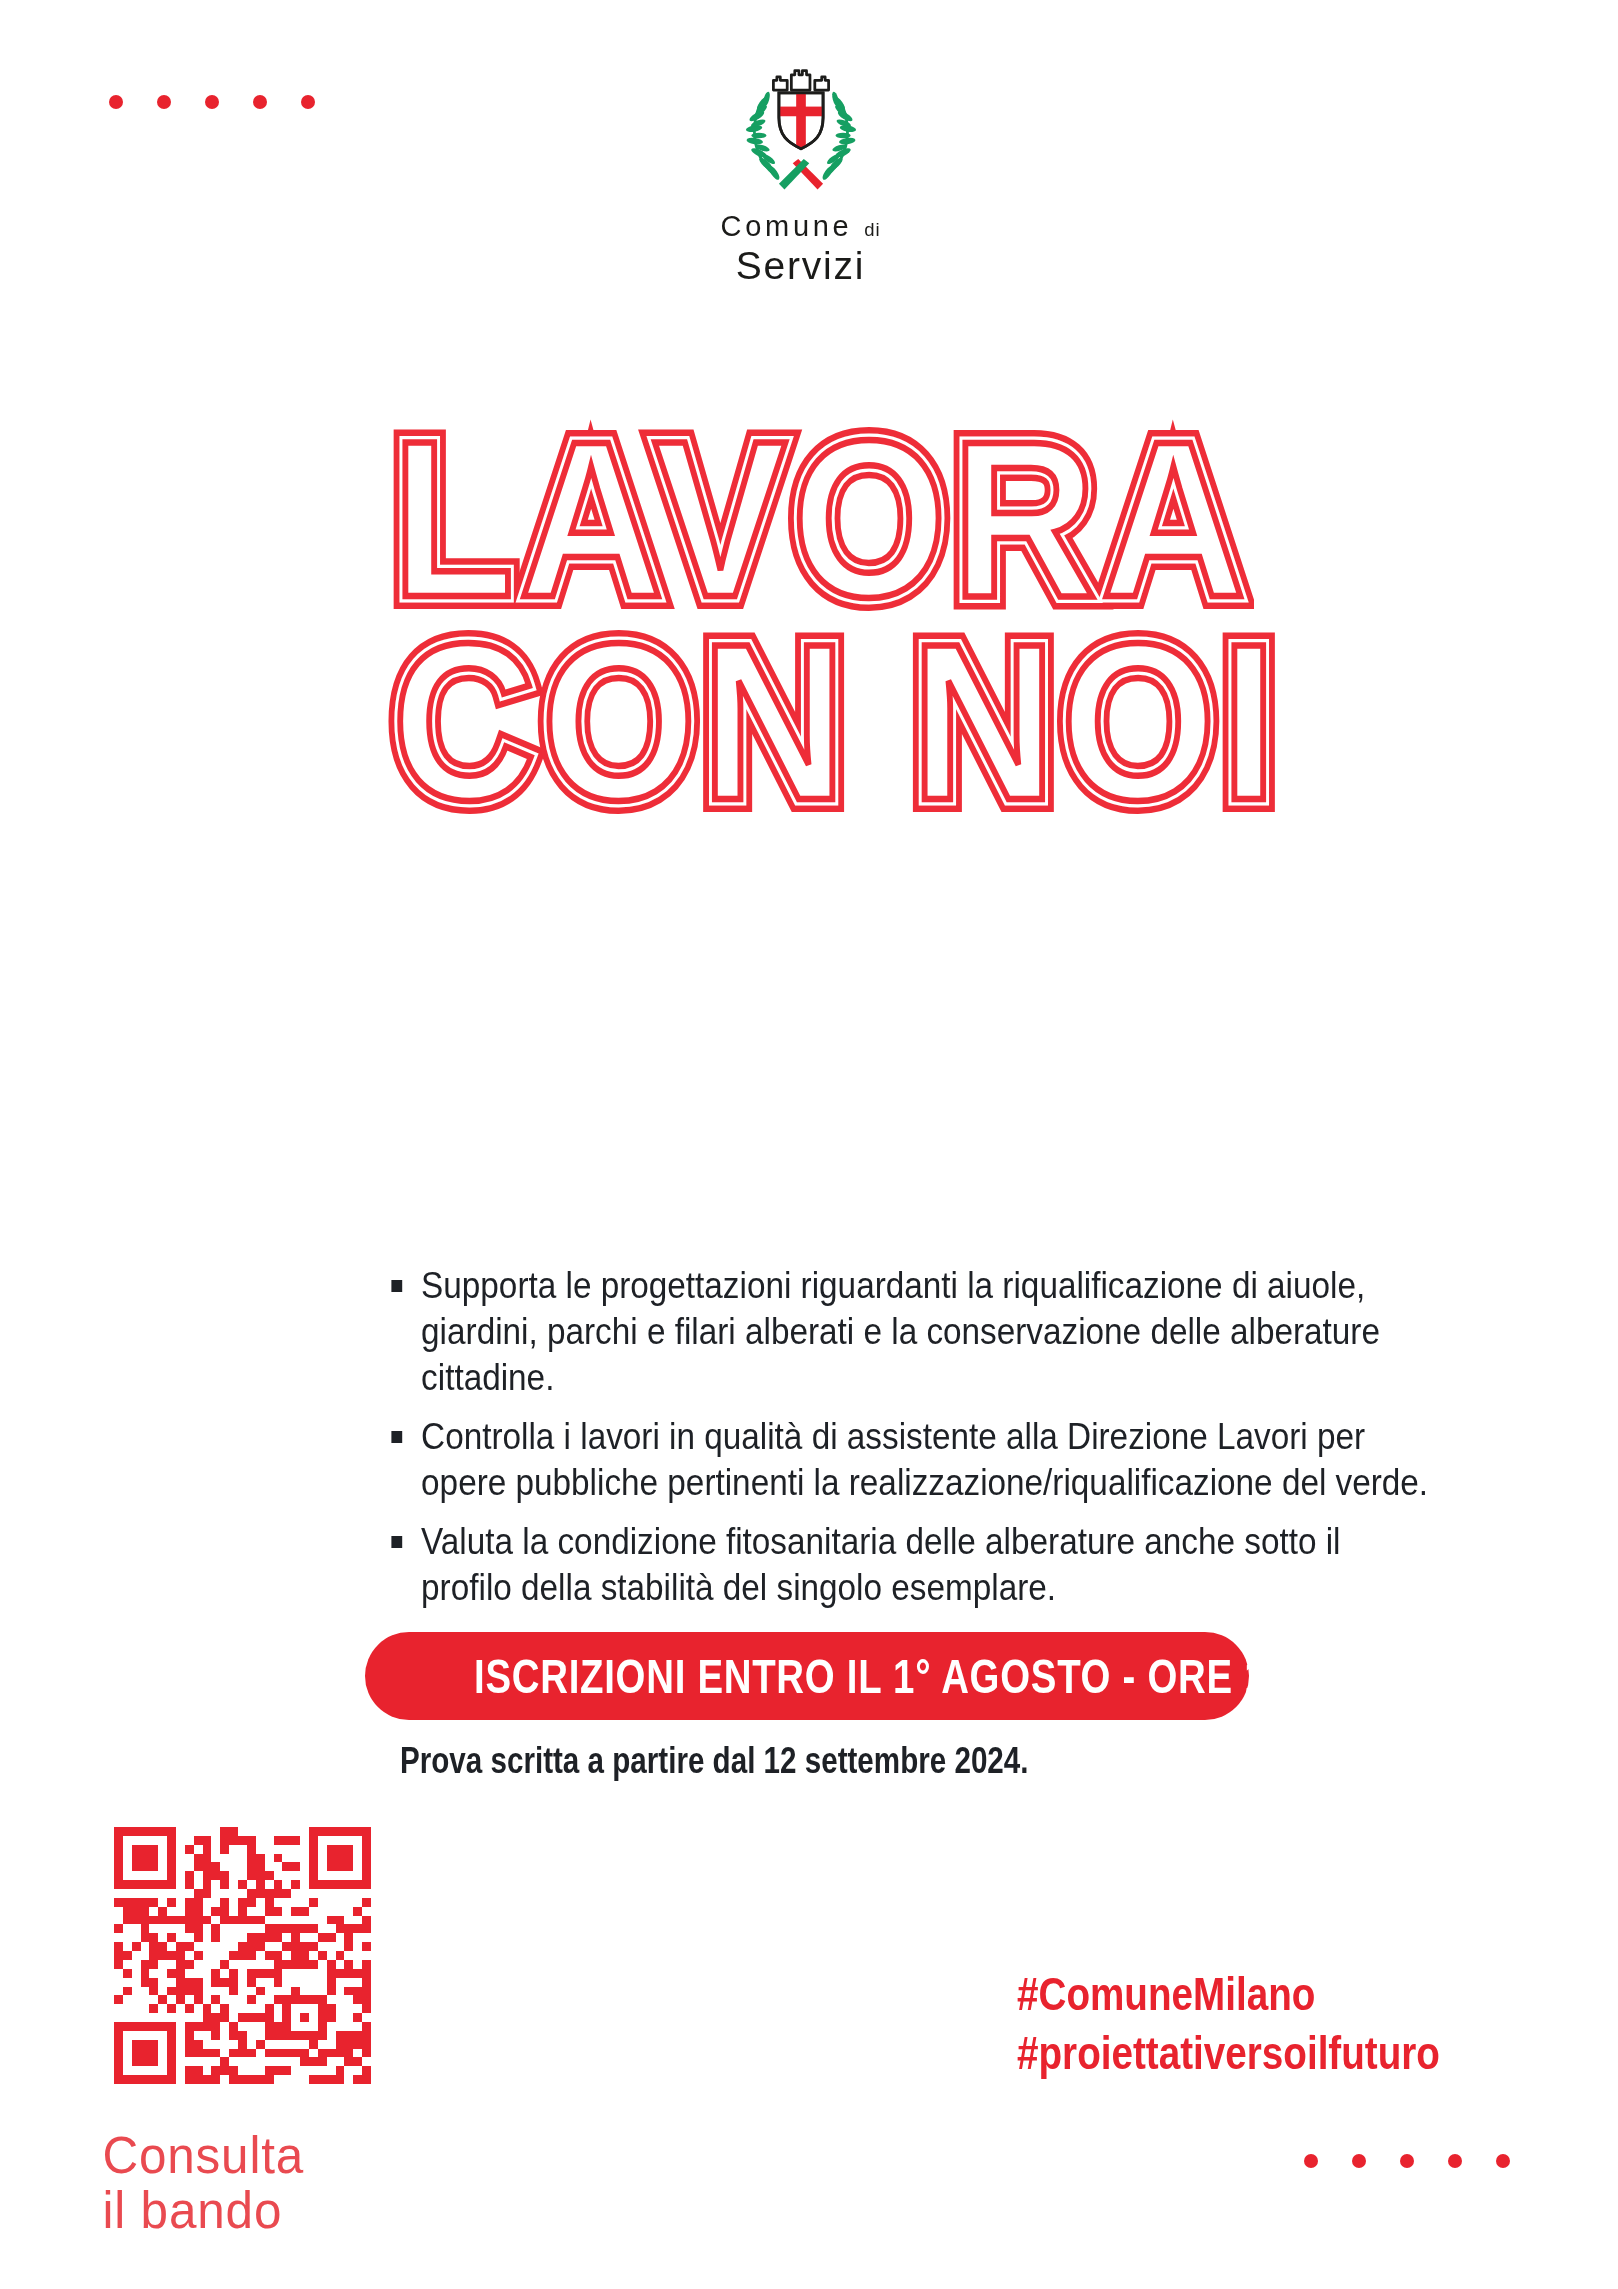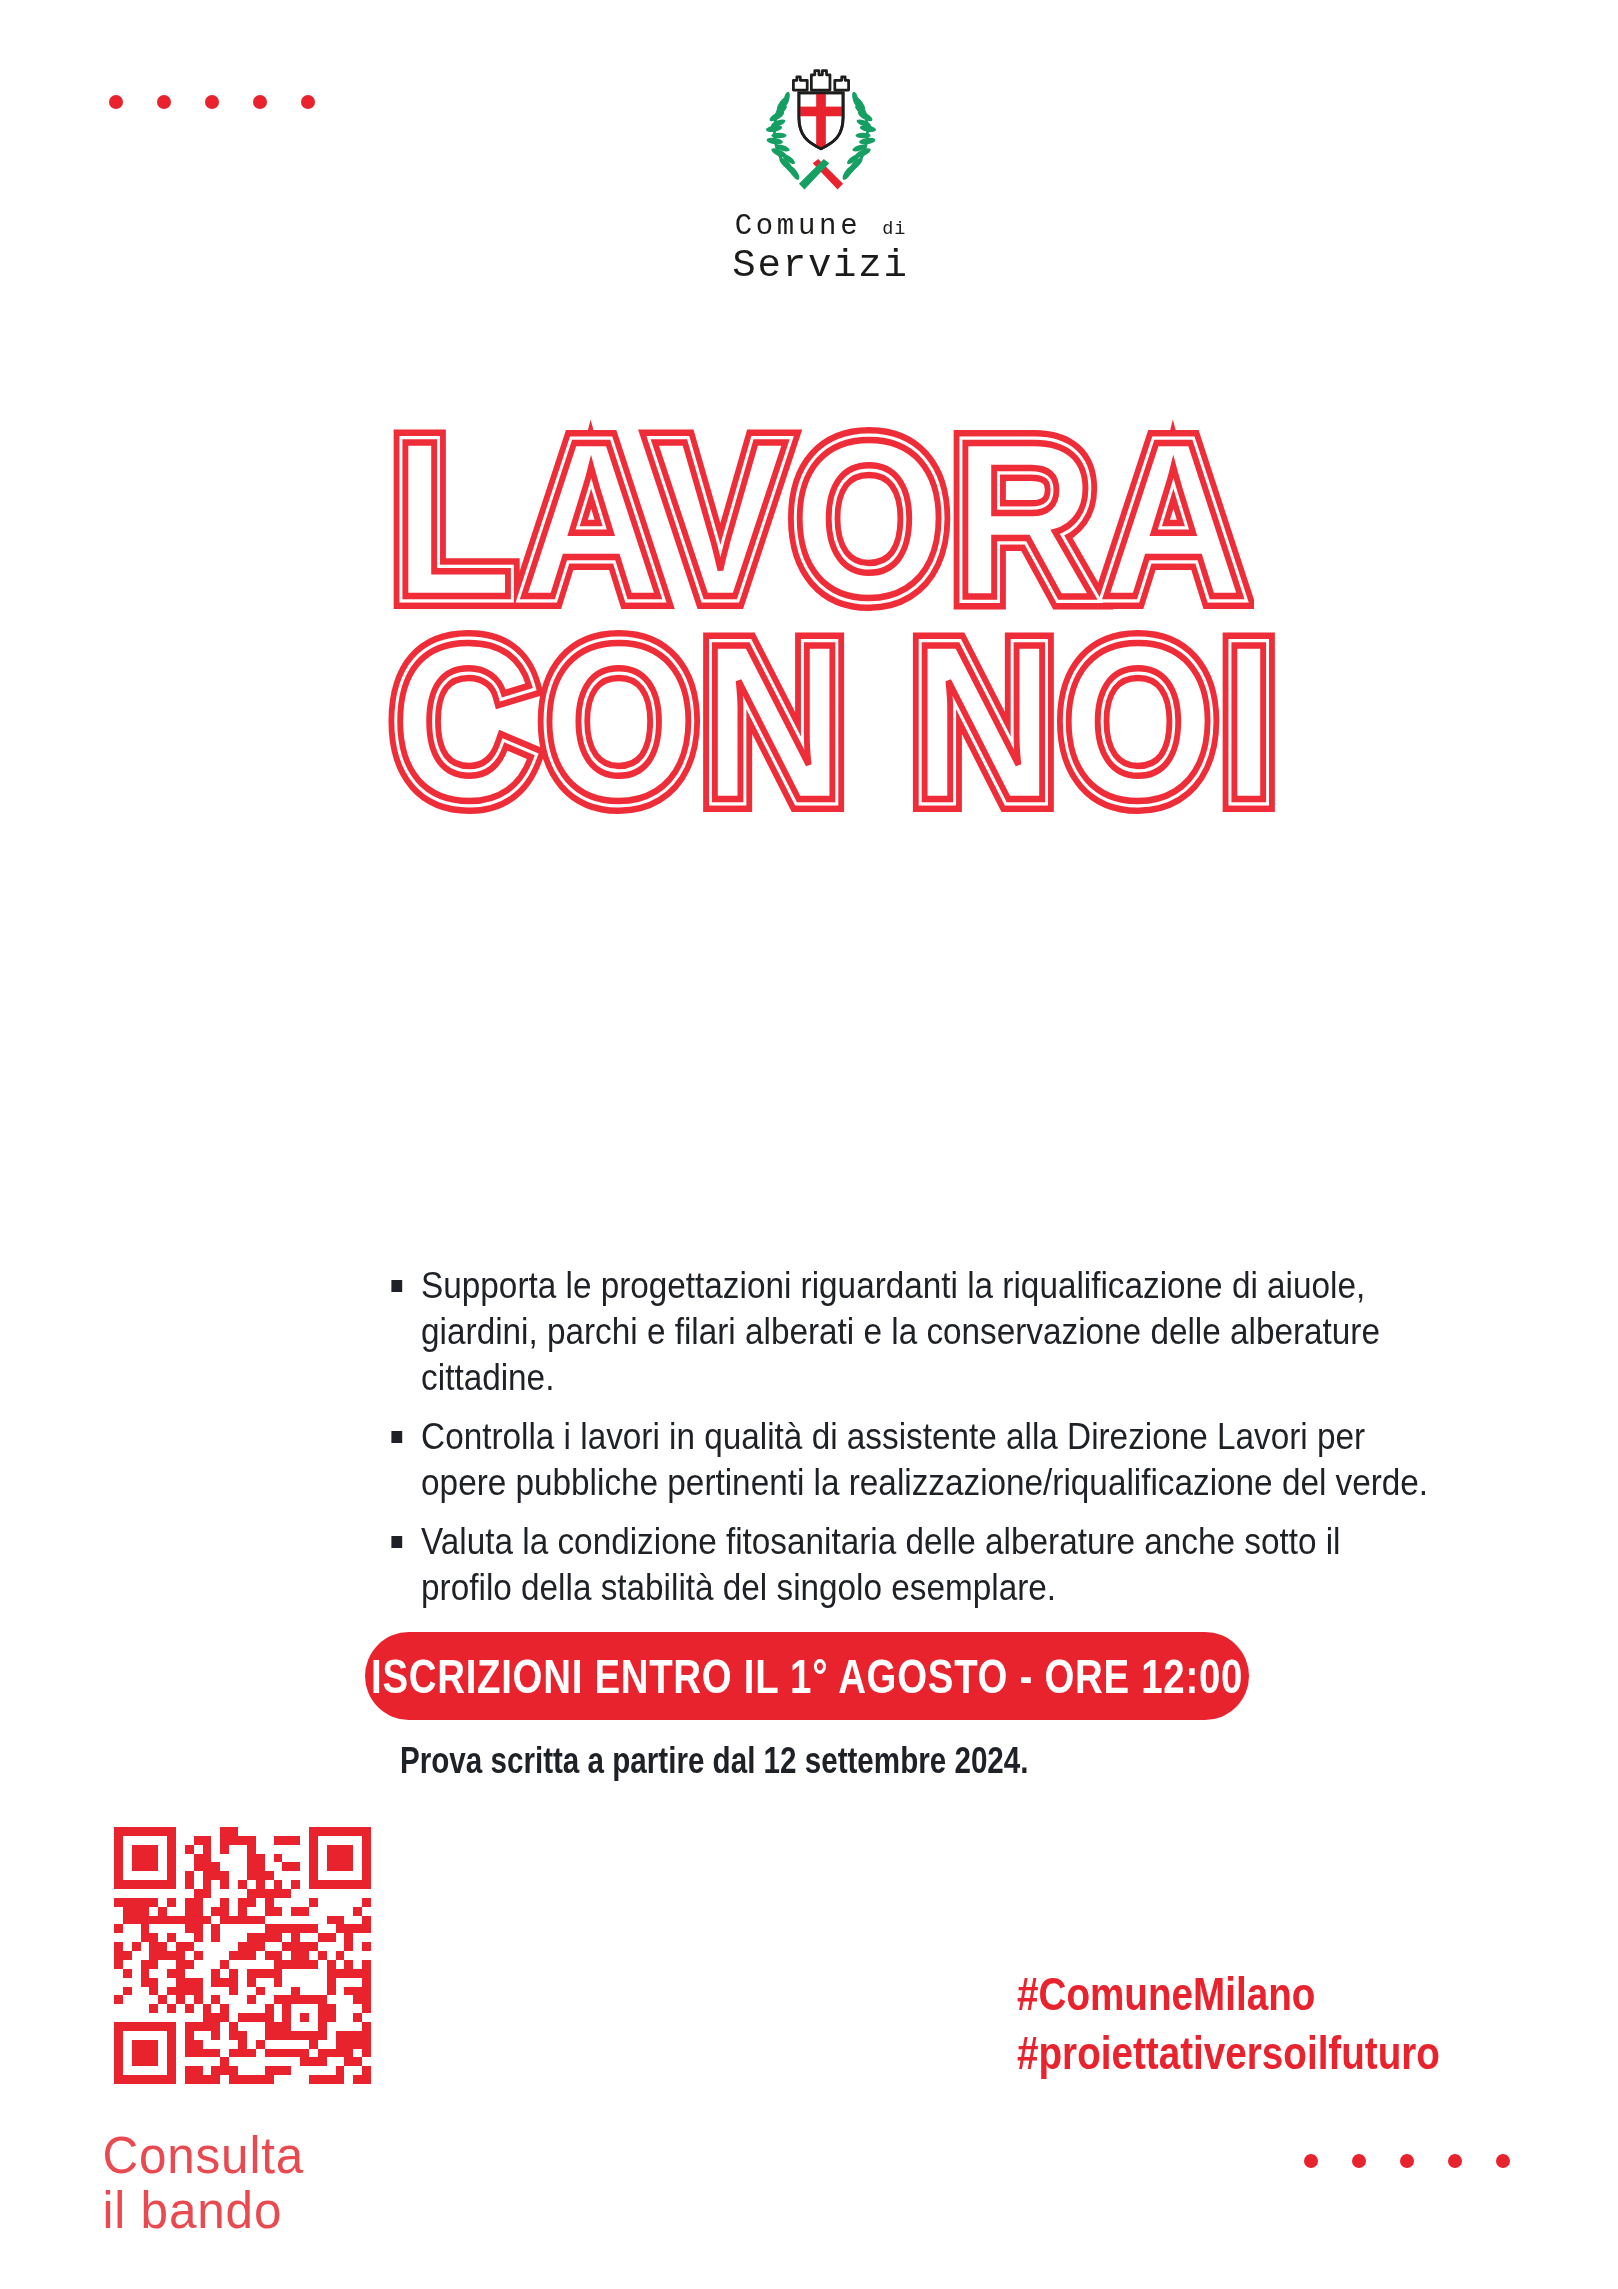--- a/index.html
+++ b/index.html
@@ -14,21 +14,21 @@
   body{font-family:"Liberation Sans",sans-serif;}
   .poster{position:relative;width:1619px;height:2290px;background:#fff;margin:0 auto;overflow:hidden;}
 
   
   .dots{position:absolute;display:flex;gap:34px;}
   .dots-top{left:109px;top:95px;}
   .dots-bottom{left:1304px;top:2154px;}
   .dot{width:14px;height:14px;border-radius:50%;background:var(--red);}
 
   
-  .logo{position:absolute;left:682px;top:61px;width:277px;text-align:center;color:#1b1b19;font-family:Liberation Mono, monospace;}
+  .logo{position:absolute;left:662px;top:61px;width:277px;text-align:center;color:#1b1b19;font-family:Liberation Sans, sans-serif;}
   .crest{display:block;margin:0 auto;}
   .logo-line1{font-size:29px;letter-spacing:3.7px;margin-top:3.7px;}
   .logo-line1 .di{font-size:18.5px;letter-spacing:0.9px;}
   .logo-line2{font-size:39px;letter-spacing:1.8px;margin-top:1.8px;}
 
   
   .title-line{position:absolute;left:392px;height:222px;font-weight:bold;font-size:222px;line-height:222px;letter-spacing:5.5px;white-space:nowrap;transform:scaleX(0.9);transform-origin:0 0;}
   #title-line-1{top:408px;}
   #title-line-2{top:611px;}
   .title-line span{position:absolute;left:0;top:0;}
@@ -48,21 +48,21 @@
   .intro-2{font-size:78px;font-weight:700;margin-bottom:20px;}
   .intro-3{font-size:92px;font-weight:700;letter-spacing:0.9px;margin-bottom:11px;}
   .intro-4{font-size:92px;font-weight:700;letter-spacing:0.9px;}
 
   
   .bullets{position:absolute;left:386px;top:1263px;list-style:none;color:var(--ink);}
   .bullets li{position:relative;padding-left:39px;font-size:37px;line-height:46px;font-weight:400;white-space:pre-line;margin-bottom:13px;transform:scaleX(0.9);transform-origin:0 0;}
   .bullets li::before{content:"";position:absolute;left:5.5px;top:16.6px;width:12px;height:12px;background:var(--ink);}
 
   
-  .pill{position:absolute;left:365px;top:1632px;width:884px;height:88px;border-radius:44px;background:var(--red);display:flex;align-items:center;justify-content:center;}
+  .pill{position:absolute;left:365px;top:1632px;width:884px;height:88px;border-radius:44px;background:var(--red);display:flex;align-items:center;}
   .pill span{color:#fff;font-weight:700;font-size:48px;letter-spacing:0.9px;white-space:nowrap;transform:scaleX(0.8);}
 
   
   .prova{position:absolute;left:400px;top:1740px;font-size:37px;font-weight:700;color:var(--ink);white-space:nowrap;transform:scaleX(0.8);transform-origin:0 0;}
 
   
   .qr{position:absolute;left:114px;top:1827px;width:257px;height:257px;}
   .qr-caption{position:absolute;left:95px;top:2094px;width:295px;text-align:left;color:var(--red-light);font-size:52px;line-height:55px;letter-spacing:0.9px;margin-top:34px;}
   .qr-caption .cap{display:block;transform:scaleX(0.95);}
 

